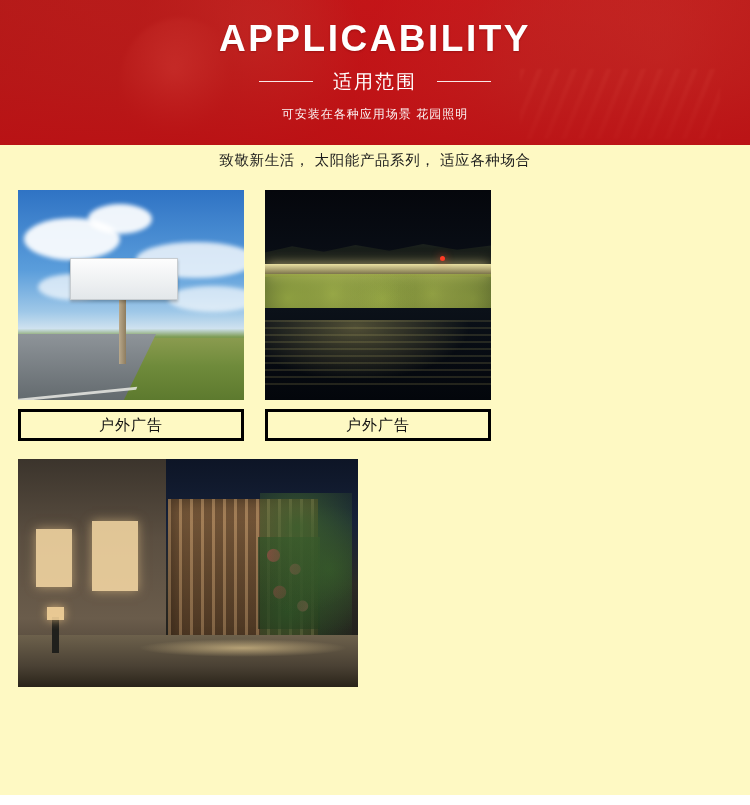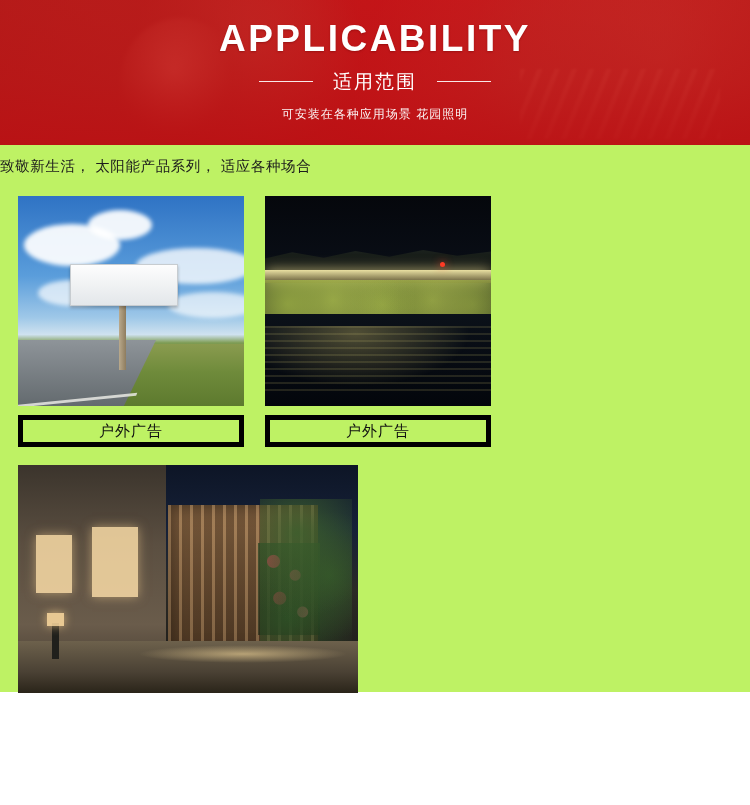--- a/index.html
+++ b/index.html
@@ -6,22 +6,22 @@
   html, body {
     width: 750px;
     height: 805px;
     background: #ffffff;
     font-family: "Liberation Sans", sans-serif;
     overflow: hidden;
   }
   .page {
     position: relative;
     width: 750px;
-    height: 692px;
-    background: #bef264;
+    height: 795px;
+    background: #fef9c3;
   }
 
   
   .banner {
     position: relative;
     width: 750px;
     height: 145px;
     overflow: hidden;
     background: #c4161c;
   }
@@ -96,21 +96,22 @@
   }
   .banner-tagline {
     margin-top: 11px;
     font-size: 12px;
     letter-spacing: 1px;
     opacity: 0.95;
   }
 
   
   .intro {
-    padding-top: 12px;
+    padding-top: 6px;
+    text-align: center;
   }
   .intro-line {
     font-size: 14.5px;
     color: #1c1c1c;
     letter-spacing: 0.6px;
   }
   .intro-badge {
     display: inline-block;
     margin-top: 13px;
     padding: 7px 15px 8px;
@@ -136,21 +137,21 @@
     width: 100%;
     height: 210px;
     overflow: hidden;
     position: relative;
     background: #222;
   }
   .card.wide .thumb { height: 228px; }
   .caption {
     margin-top: 9px;
     height: 32px;
-    border: 5px solid #000000;
+    border: 3px solid #000000;
     display: flex;
     align-items: center;
     justify-content: center;
     font-size: 15px;
     color: #111;
     letter-spacing: 1px;
   }
 
   
   

